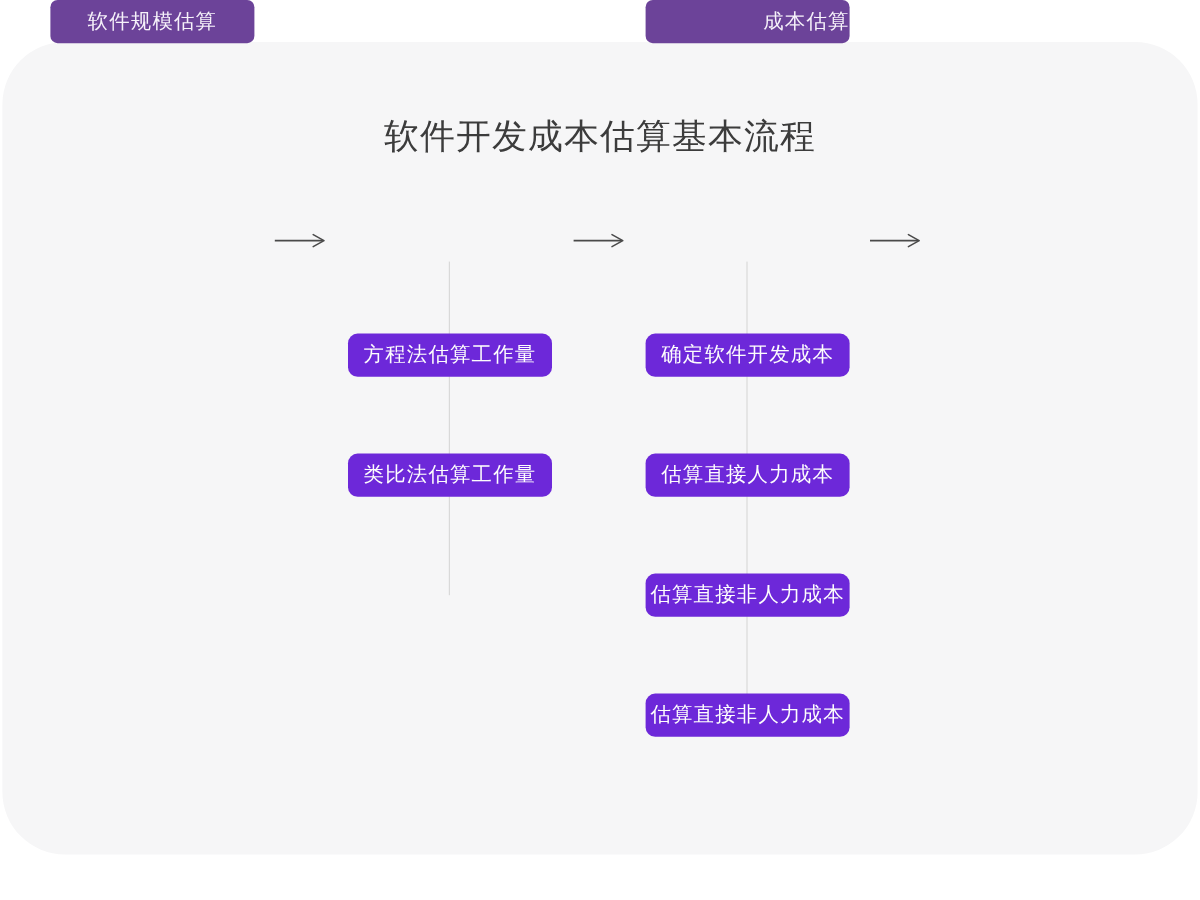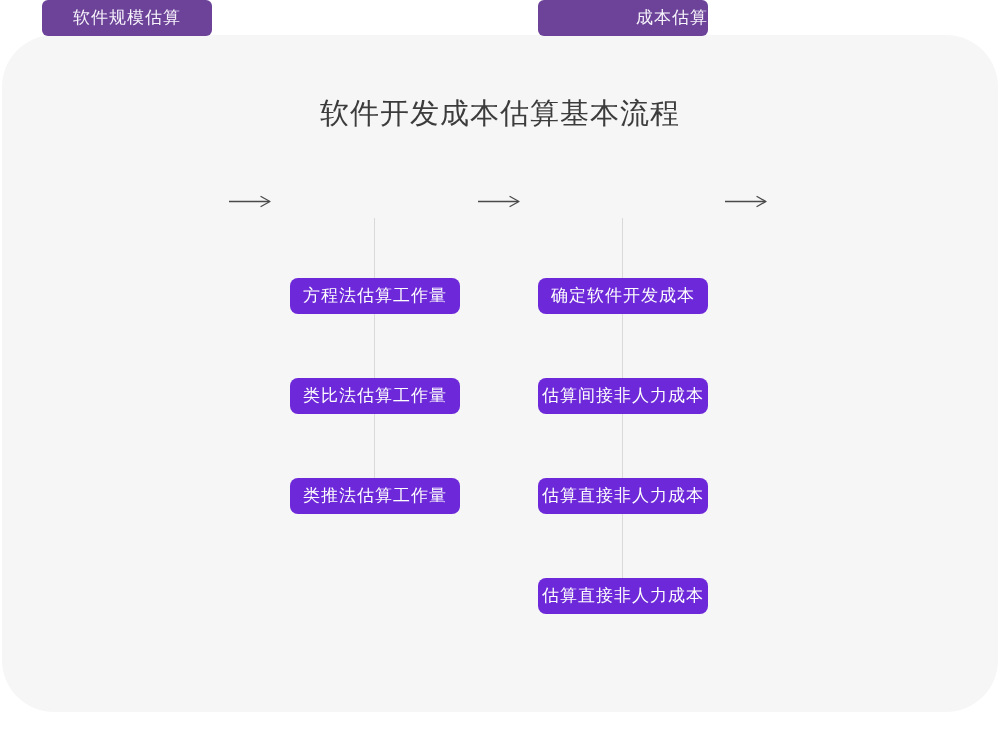--- a/index.html
+++ b/index.html
@@ -80,19 +80,18 @@
   <div class="arrow a3">
     <svg width="44" height="13" viewBox="0 0 44 13">
       <line x1="1" y1="6.5" x2="41" y2="6.5" stroke="#4a4a4a" stroke-width="1.3"></line>
       <polyline points="33,1.5 42,6.5 33,11.5" fill="none" stroke="#4a4a4a" stroke-width="1.3" stroke-linecap="round" stroke-linejoin="round"></polyline>
     </svg>
   </div>
 
 
   <div class="node sub col2 r1">方程法估算工作量</div>
   <div class="node sub col2 r2">类比法估算工作量</div>
-  <div class="node sub col2 r3">类推法估算工作量</div>
 
   <div class="node sub col3 r1">确定软件开发成本</div>
-  <div class="node sub col3 r2">估算间接非人力成本</div>
+  <div class="node sub col3 r2">估算直接人力成本</div>
   <div class="node sub col3 r3">估算直接非人力成本</div>
   <div class="node sub col3 r4">估算直接非人力成本</div>
 </div>
 
 </body></html>

